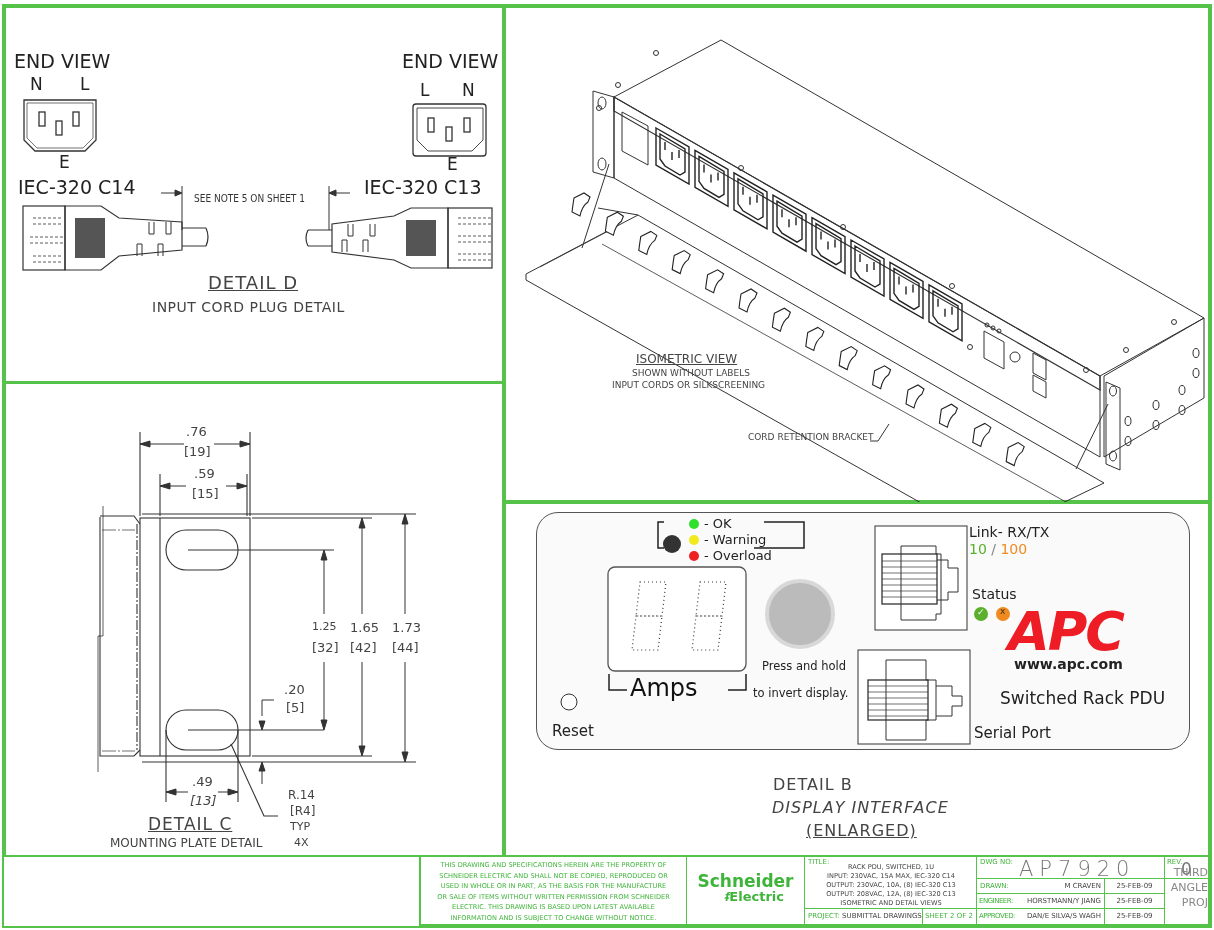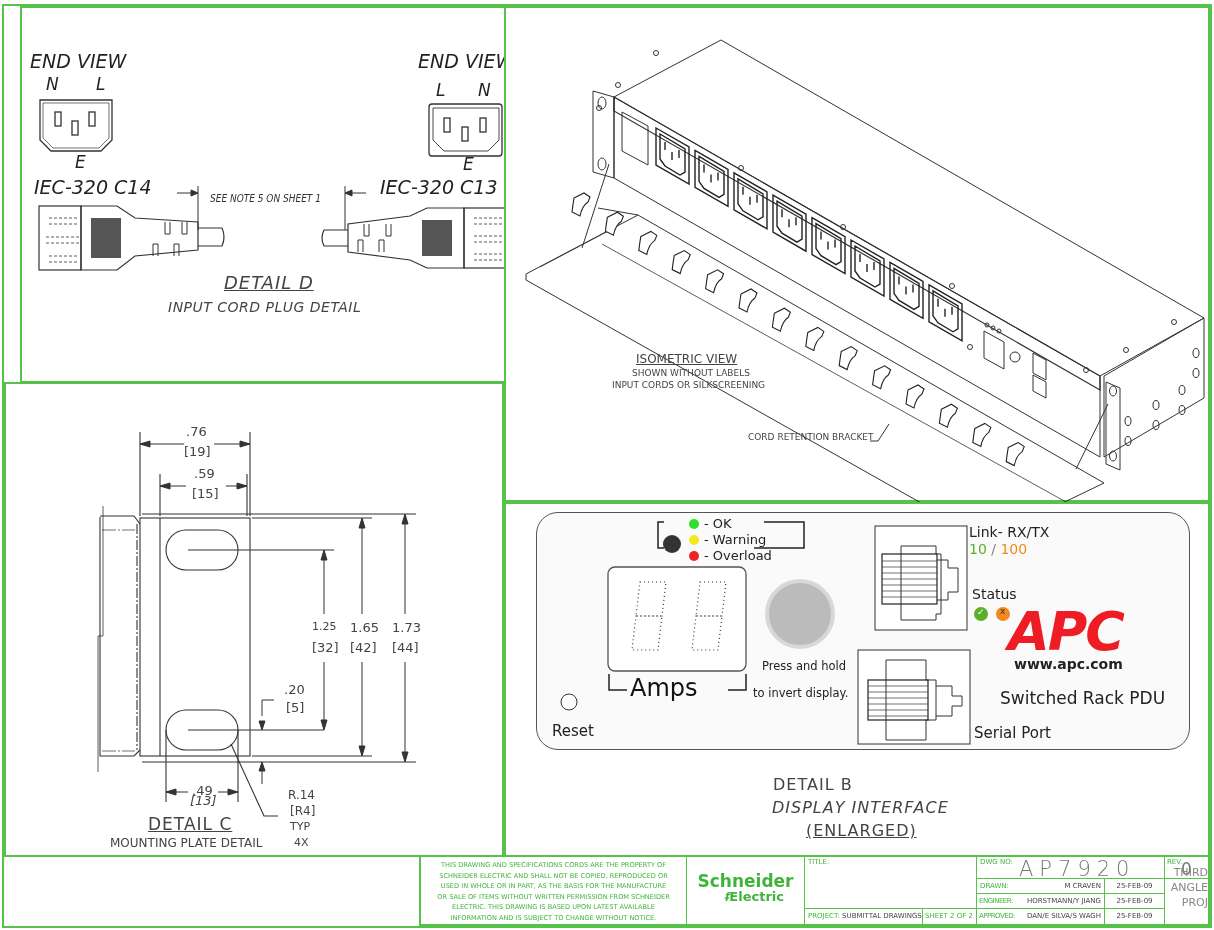--- a/index.html
+++ b/index.html
@@ -9,21 +9,21 @@
   .cad{font-family:"DejaVu Sans Condensed","DejaVu Sans",sans-serif;fill:#333;}
   .abs{position:absolute;white-space:nowrap;}
   
   .tb{position:absolute;border:2px solid #55c24a;box-sizing:border-box;color:#3fb43a;font-family:"DejaVu Sans",sans-serif;background:#fff;}
   .tbcell{position:absolute;box-sizing:border-box;border:1px solid #55c24a;color:#3fb43a;}
   .dark{color:#444;}
 </style>
 </head>
 <body>
 
-<div class="panel" style="left:20px;top:6px;width:500px;height:377px;font-style:italic;">
+<div class="panel" style="left:4px;top:6px;width:500px;height:377px;">
   <div class="abs" style="left:8px;top:42px;font-size:19px;">END VIEW</div>
   <div class="abs" style="left:24px;top:66px;font-size:17px;">N</div>
   <div class="abs" style="left:74px;top:66px;font-size:17px;">L</div>
   <div class="abs" style="left:53px;top:144px;font-size:17px;">E</div>
 
   <div class="abs" style="left:396px;top:42px;font-size:19px;">END VIEW</div>
   <div class="abs" style="left:414px;top:72px;font-size:17px;">L</div>
   <div class="abs" style="left:456px;top:72px;font-size:17px;">N</div>
   <div class="abs" style="left:441px;top:146px;font-size:17px;">E</div>
 
@@ -256,21 +256,21 @@
   <div class="abs" style="left:188px;top:82px;font-size:13px;color:#444;">.59</div>
   <div class="abs" style="left:186px;top:102px;font-size:13px;color:#444;">[15]</div>
   <div class="abs" style="left:306px;top:236px;font-size:11px;color:#444;">1.25</div>
   <div class="abs" style="left:306px;top:256px;font-size:13px;color:#444;">[32]</div>
   <div class="abs" style="left:344px;top:236px;font-size:13px;color:#444;">1.65</div>
   <div class="abs" style="left:344px;top:256px;font-size:13px;color:#444;">[42]</div>
   <div class="abs" style="left:386px;top:236px;font-size:13px;color:#444;">1.73</div>
   <div class="abs" style="left:386px;top:256px;font-size:13px;color:#444;">[44]</div>
   <div class="abs" style="left:278px;top:298px;font-size:13px;color:#444;">.20</div>
   <div class="abs" style="left:280px;top:316px;font-size:13px;color:#444;">[5]</div>
-  <div class="abs" style="left:186px;top:399px;font-size:13px;color:#444;">.49</div>
+  <div class="abs" style="left:186px;top:390px;font-size:13px;color:#444;">.49</div>
   <div class="abs" style="left:184px;top:409px;font-size:13px;color:#444;font-style:italic;">[13]</div>
   <div class="abs" style="left:282px;top:404px;font-size:12px;color:#444;">R.14</div>
   <div class="abs" style="left:284px;top:420px;font-size:12px;color:#444;">[R4]</div>
   <div class="abs" style="left:284px;top:436px;font-size:11px;color:#444;">TYP</div>
   <div class="abs" style="left:288px;top:452px;font-size:11px;color:#444;">4X</div>
   <div class="abs" style="left:142px;top:430px;font-size:17px;color:#444;text-decoration:underline;letter-spacing:1px;">DETAIL C</div>
   <div class="abs" style="left:104px;top:452px;font-size:12px;color:#444;">MOUNTING PLATE DETAIL</div>
 </div>
 
 <div class="panel" style="left:504px;top:502px;width:706px;height:355px;">
@@ -337,33 +337,40 @@
   <div class="abs" style="left:494px;top:184px;font-size:17px;color:#222;">Switched Rack PDU</div>
   <div class="abs" style="left:468px;top:220px;font-size:15px;color:#222;">Serial Port</div>
 
   <div class="abs" style="left:267px;top:271px;font-size:16px;color:#444;letter-spacing:1px;">DETAIL B</div>
   <div class="abs" style="left:266px;top:294px;font-size:16px;color:#444;font-style:italic;letter-spacing:1px;">DISPLAY INTERFACE</div>
   <div class="abs" style="left:300px;top:317px;font-size:16px;color:#444;text-decoration:underline;letter-spacing:1px;">(ENLARGED)</div>
 </div>
 
 <div class="tb" style="left:419px;top:855px;width:791px;height:71px;">
   <div class="tbcell" style="left:0;top:0;width:266px;height:67px;border-width:0 1px 0 0;text-align:center;font-size:6.6px;line-height:10.5px;padding-top:3px;">
-    <div>THIS DRAWING AND SPECIFICATIONS CORDS ARE THE PROPERTY OF</div>
+    <div>THIS DRAWING AND SPECIFICATIONS HEREIN ARE THE PROPERTY OF</div>
     <div>SCHNEIDER ELECTRIC AND SHALL NOT BE COPIED, REPRODUCED OR</div>
     <div>USED IN WHOLE OR IN PART, AS THE BASIS FOR THE MANUFACTURE</div>
     <div>OR SALE OF ITEMS WITHOUT WRITTEN PERMISSION FROM SCHNEIDER</div>
     <div>ELECTRIC. THIS DRAWING IS BASED UPON LATEST AVAILABLE</div>
     <div>INFORMATION AND IS SUBJECT TO CHANGE WITHOUT NOTICE.</div>
   </div>
   <div class="tbcell" style="left:266px;top:0;width:118px;height:67px;border-width:0 1px 0 0;text-align:center;">
     <div style="font-size:17px;font-weight:bold;margin-top:16px;line-height:17px;">Schneider</div>
     <div style="font-size:13px;font-weight:bold;line-height:14px;padding-left:18px;"><span style="font-style:italic;">ᵮ</span><span>Electric</span></div>
   </div>
   <div class="tbcell" style="left:384px;top:0;width:172px;height:52px;border-width:0 1px 1px 0;">
     <div class="abs" style="left:3px;top:1px;font-size:7px;">TITLE:</div>
+    <div class="dark" style="position:absolute;left:0;top:6px;width:172px;text-align:center;font-size:6.6px;line-height:9px;">
+      <div>RACK PDU, SWITCHED, 1U</div>
+      <div>INPUT: 230VAC, 15A MAX, IEC-320 C14</div>
+      <div>OUTPUT: 230VAC, 10A, (8) IEC-320 C13</div>
+      <div>OUTPUT: 208VAC, 12A, (8) IEC-320 C13</div>
+      <div>ISOMETRIC AND DETAIL VIEWS</div>
+    </div>
   </div>
   <div class="tbcell" style="left:384px;top:52px;width:118px;height:15px;border-width:0 1px 0 0;font-size:7px;padding:3px 0 0 3px;">
     <span>PROJECT:</span> <span class="dark">SUBMITTAL DRAWINGS</span>
   </div>
   <div class="tbcell" style="left:502px;top:52px;width:54px;height:15px;border-width:0 1px 0 0;font-size:7px;padding:3px 0 0 2px;">
     <span>SHEET 2 OF 2</span>
   </div>
   <div class="tbcell" style="left:556px;top:0;width:188px;height:22px;border-width:0 1px 1px 0;">
     <div class="abs" style="left:3px;top:1px;font-size:7px;">DWG NO:</div>
     <div class="abs dark" style="left:42px;top:0px;font-size:21px;font-weight:200;letter-spacing:6px;color:#777;">AP7920</div>

